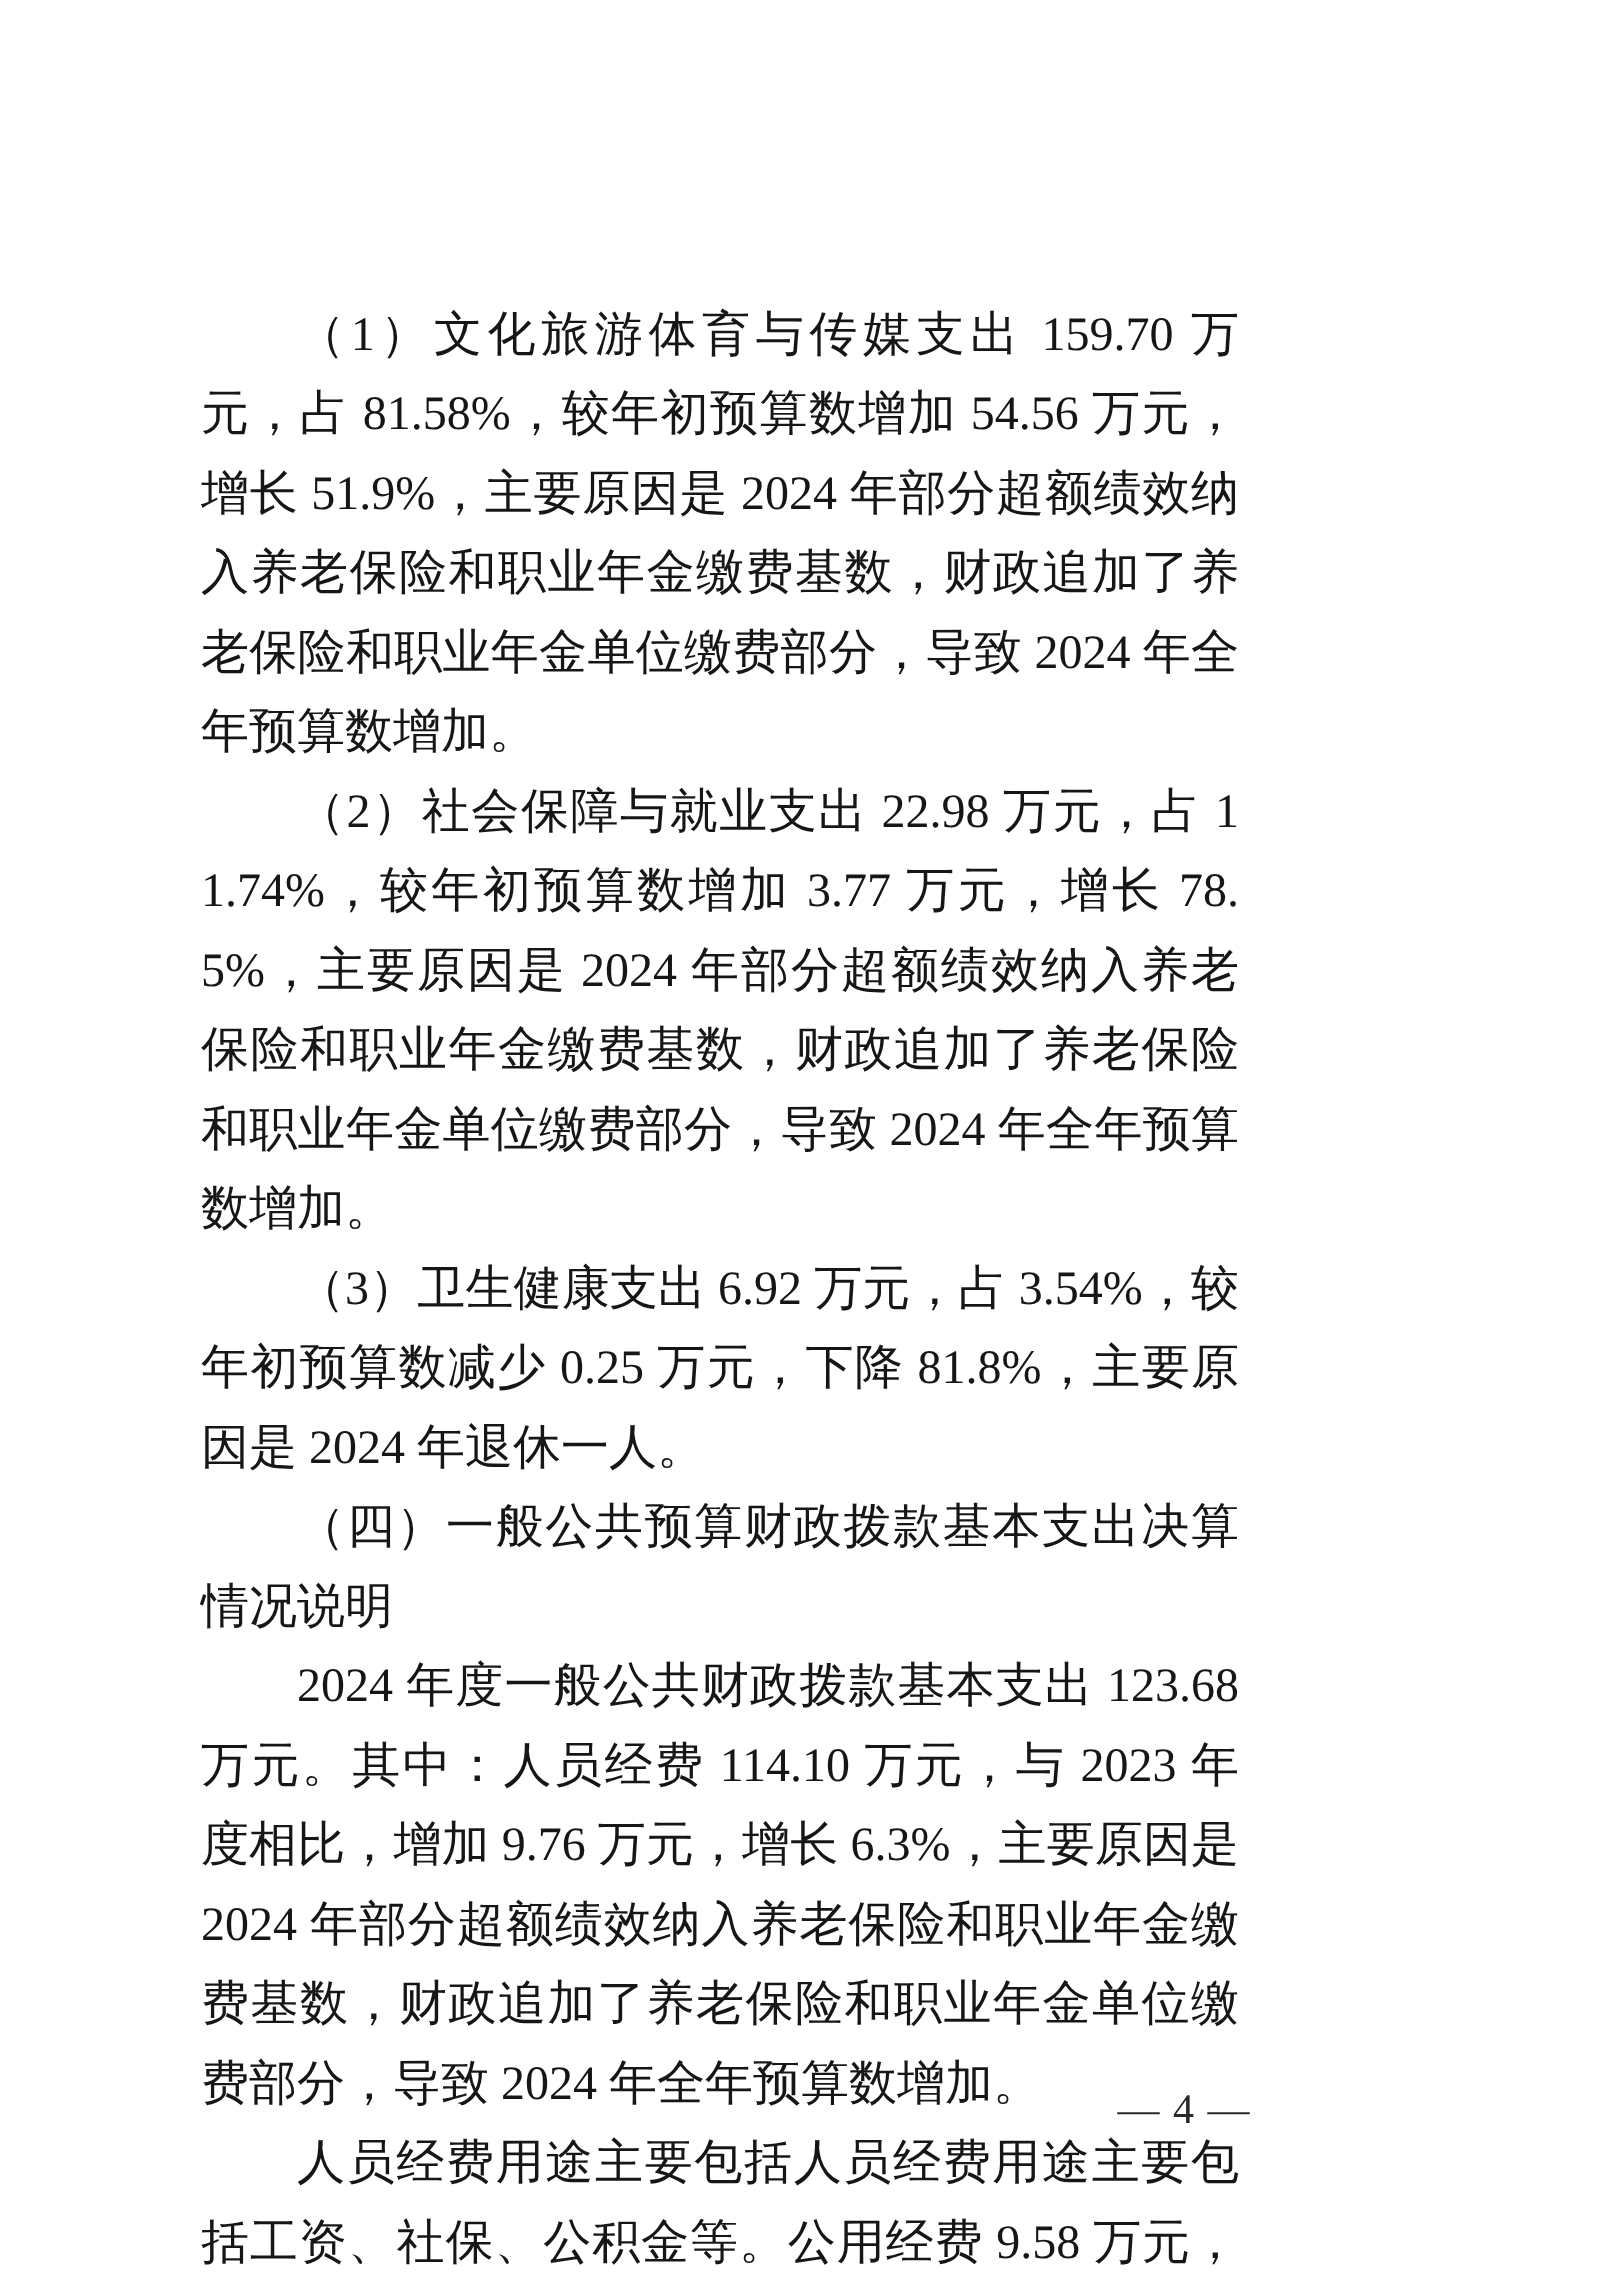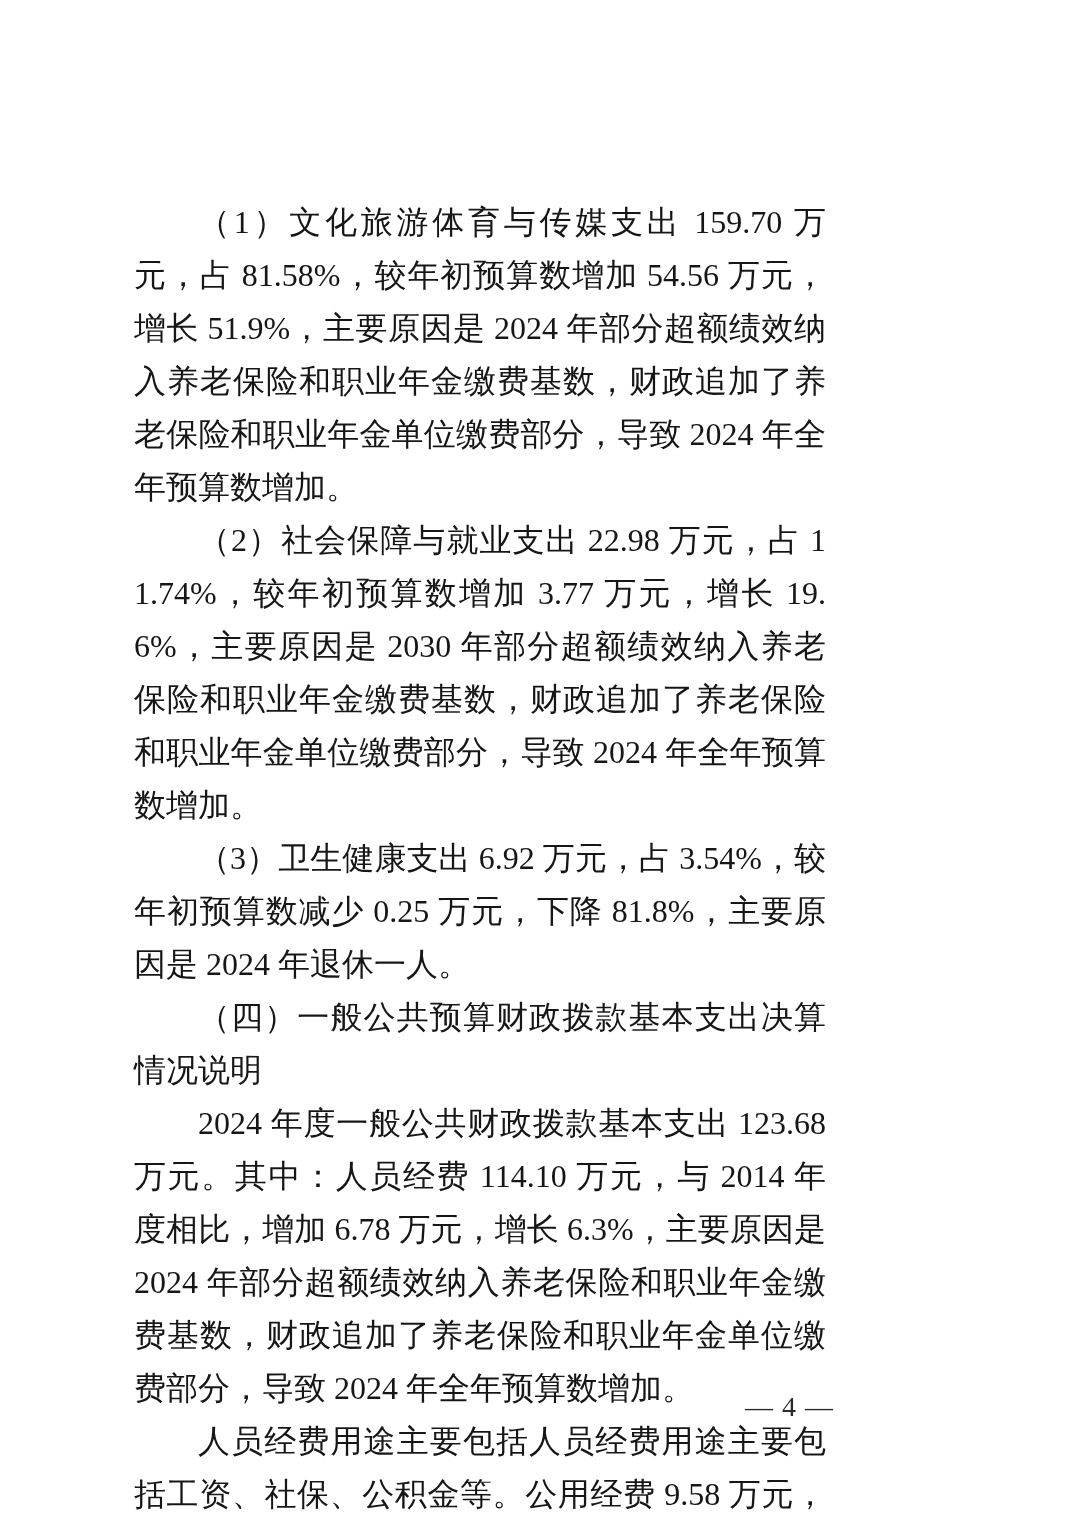--- a/index.html
+++ b/index.html
@@ -41,26 +41,26 @@
     letter-spacing: 1px;
   }
 </style>
 </head>
 <body>
 
 <div class="page">
 
   <p class="para">（1）文化旅游体育与传媒支出 159.70 万元，占 81.58%，较年初预算数增加 54.56 万元，增长 51.9%，主要原因是 2024 年部分超额绩效纳入养老保险和职业年金缴费基数，财政追加了养老保险和职业年金单位缴费部分，导致 2024 年全年预算数增加。</p>
 
-  <p class="para">（2）社会保障与就业支出 22.98 万元，占 11.74%，较年初预算数增加 3.77 万元，增长 19.6%，主要原因是 2030 年部分超额绩效纳入养老保险和职业年金缴费基数，财政追加了养老保险和职业年金单位缴费部分，导致 2024 年全年预算数增加。</p>
+  <p class="para">（2）社会保障与就业支出 22.98 万元，占 11.74%，较年初预算数增加 3.77 万元，增长 78.5%，主要原因是 2024 年部分超额绩效纳入养老保险和职业年金缴费基数，财政追加了养老保险和职业年金单位缴费部分，导致 2024 年全年预算数增加。</p>
 
   <p class="para">（3）卫生健康支出 6.92 万元，占 3.54%，较年初预算数减少 0.25 万元，下降 81.8%，主要原因是 2024 年退休一人。</p>
 
 
   <p class="para heading">（四）一般公共预算财政拨款基本支出决算情况说明</p>
 
-  <p class="para">2024 年度一般公共财政拨款基本支出 123.68 万元。其中：人员经费 114.10 万元，与 2014 年度相比，增加 6.78 万元，增长 6.3%，主要原因是 2024 年部分超额绩效纳入养老保险和职业年金缴费基数，财政追加了养老保险和职业年金单位缴费部分，导致 2024 年全年预算数增加。</p>
+  <p class="para">2024 年度一般公共财政拨款基本支出 123.68 万元。其中：人员经费 114.10 万元，与 2023 年度相比，增加 9.76 万元，增长 6.3%，主要原因是 2024 年部分超额绩效纳入养老保险和职业年金缴费基数，财政追加了养老保险和职业年金单位缴费部分，导致 2024 年全年预算数增加。</p>
 
   <p class="para">人员经费用途主要包括人员经费用途主要包括工资、社保、公积金等。公用经费 9.58 万元，与 2023 年度相比，减少 0.75 万元，下降 7.3%，主要原因是财政公用经费拨款减少。公用经费用途主要包括办公费、水电费、电话费、劳务费、差旅费等。</p>
 
   <div class="footer">— 4 —</div>
 
 </div>
 
 </body></html>

